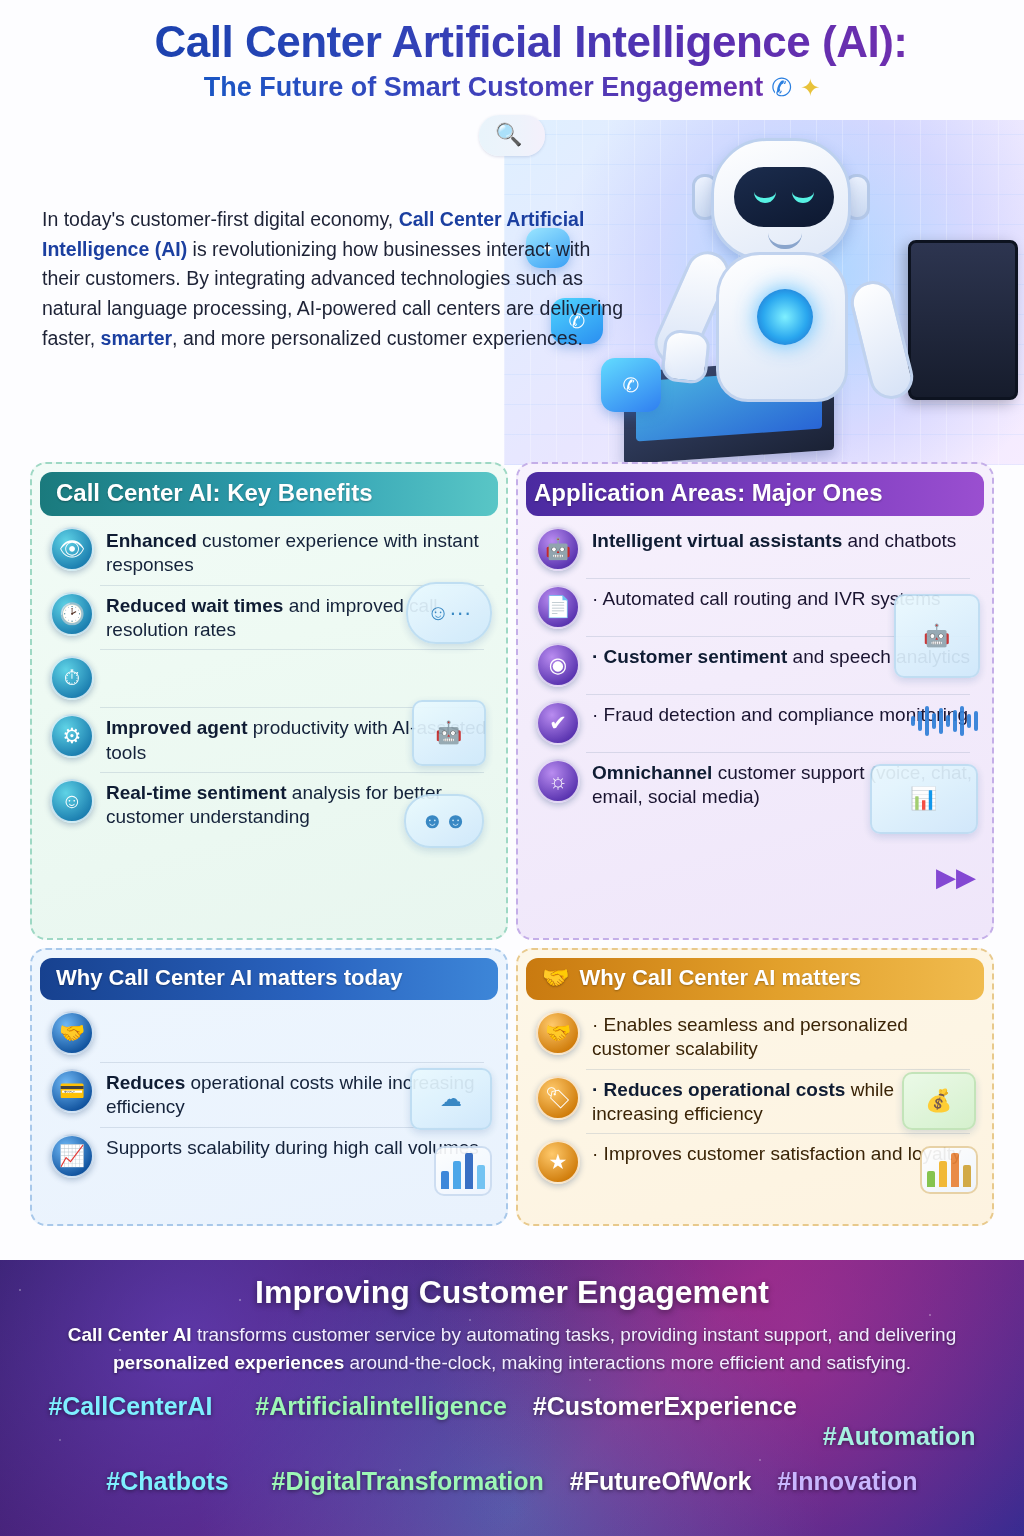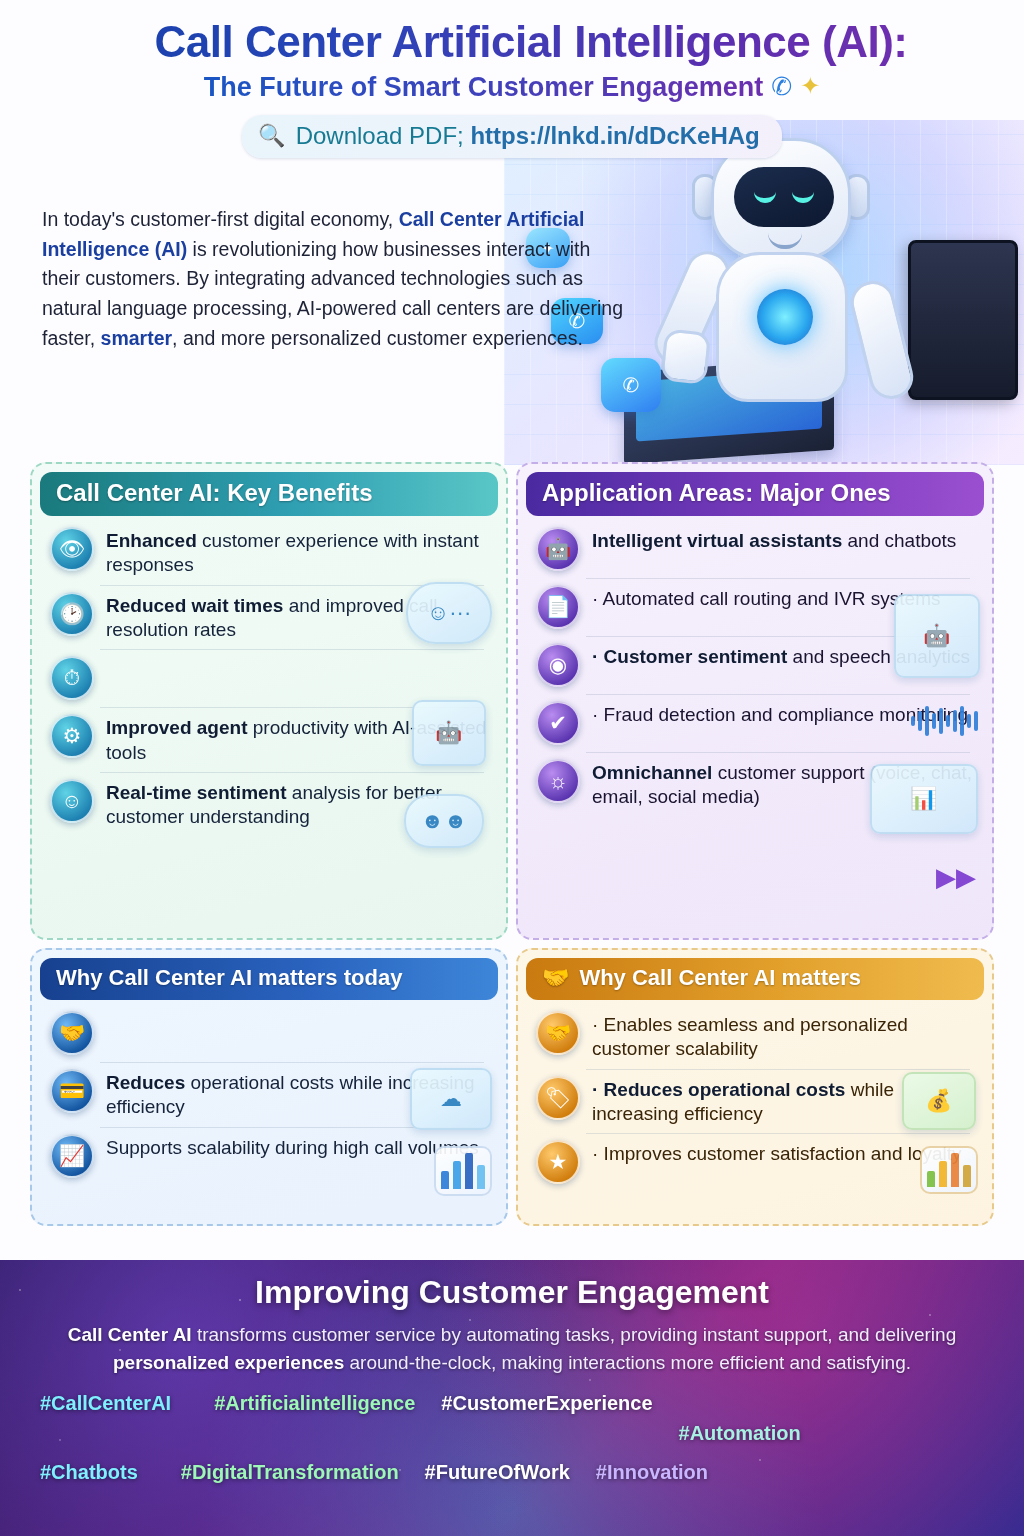--- a/index.html
+++ b/index.html
@@ -29,21 +29,21 @@
     background: linear-gradient(90deg,#123fa8 0%,#2a45b8 35%,#5a2fb0 70%,#7b2fae 100%);
     -webkit-background-clip: text;
     background-clip: text;
     color: transparent;
     line-height: 1.1;
     padding-left: 38px;
   }
   .subtitle-row {
     margin-top: 6px;
     display: flex;
-    align-items: flex-start;
+    align-items: center;
     justify-content: center;
     gap: 8px;
   }
   .subtitle {
     font-size: 27px;
     font-weight: bold;
     background: linear-gradient(90deg,#1a56c4 0%,#3f41bb 50%,#6b2fae 100%);
     -webkit-background-clip: text;
     background-clip: text;
     color: transparent;
@@ -238,21 +238,21 @@
   .card-head{
     border-radius:12px;
     padding:7px 16px 9px;
     font-size:24px;
     font-weight:bold;
     color:#ffffff;
     text-shadow:0 1px 2px rgba(0,0,0,.3);
     display:flex; align-items:center; gap:10px;
   }
   .head-teal{ background:linear-gradient(90deg,#1a7a7d,#2f9fb2 55%,#59c6c6); }
-  .head-purple{ background:linear-gradient(90deg,#4a2aa0,#7a3bbd 55%,#9a4fd0); }
+  .head-purple{ background:linear-gradient(90deg,#4a2aa0,#7a3bbd 55%,#9a4fd0);padding-left:8px; }
   .head-blue{ background:linear-gradient(90deg,#17418f,#2a64c0 60%,#3d86d8); font-size:22px;}
   .head-orange{ background:linear-gradient(90deg,#c97a10,#e2a02b 55%,#f0bb4e); font-size:22px;}
 
   .rows { padding: 4px 4px 0; }
   .row {
     display:flex; align-items:flex-start; gap:12px;
     padding: 7px 6px;
     position:relative;
   }
   .row + .row::before{
@@ -337,23 +337,23 @@
     text-shadow:0 2px 6px rgba(0,0,0,.45);
   }
   .footer-body{
     margin-top:10px;
     font-size:19px;line-height:1.45;color:#f1ecff;
     text-shadow:0 1px 3px rgba(0,0,0,.5);
   }
   .footer-body b{ color:#ffffff; }
   .tags{
     margin-top:16px;
-    display:flex; flex-wrap:wrap; 
+    display:flex; flex-wrap:wrap; justify-content:center;
     gap:8px 26px;
-    font-size:20px; font-weight:bold;
+    font-size:25px; font-weight:bold;
   }
   .tags span{ text-shadow:0 1px 4px rgba(0,0,0,.5); }
   .t-cyan{color:#7ef0ff;} .t-green{color:#9df7b6;margin-left:17px;}
   .t-white{color:#ffffff;} .t-violet{color:#c9b6ff;}
   .t-aqua{color:#a7f0e2;margin-top:30px;}
 </style>
 </head>
 <body>
 
 <div class="page">
@@ -387,24 +387,20 @@
 
   <div class="header">
     <div class="title">Call Center Artificial Intelligence (AI):</div>
     <div class="subtitle-row">
       <span class="subtitle">The Future of Smart Customer Engagement</span>
       <span class="ic-phone-blue">✆</span>
       <span class="ic-spark">✦</span>
     </div>
     <div class="pdf-pill">
       <span class="ic-mag">🔍</span>
-      <span class="pdf-text">
-        <span>Download PDF;</span>
-        <b>https://lnkd.in/dDcKeHAg</b>
-      </span>
     </div>
   </div>
 
   <div class="intro">
     <span>In today's customer-first digital economy, </span><b>Call Center Artificial Intelligence (AI)</b><span> is revolutionizing how businesses interact with their customers. By integrating advanced technologies such as natural language processing, AI-powered call centers are delivering faster, </span><b>smarter</b><span>, and more personalized customer experiences.</span>
   </div>
 
   <div class="grid">
 
     <div class="card card-benefits">

